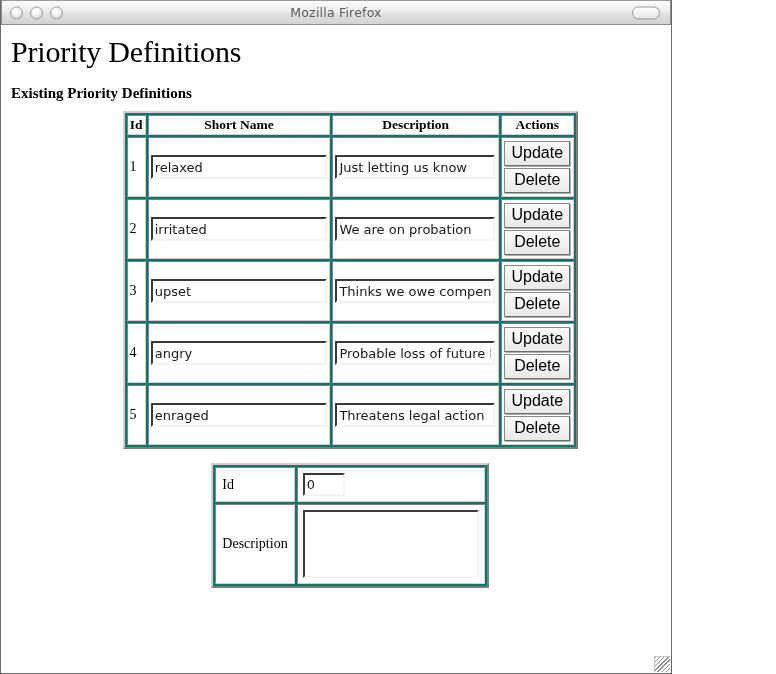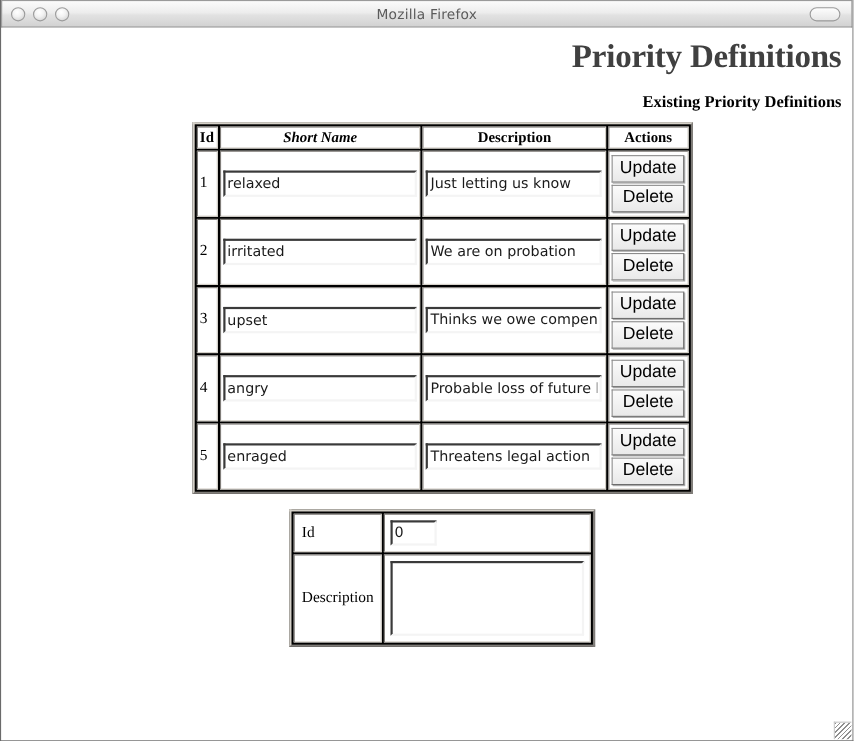--- a/index.html
+++ b/index.html
@@ -11,21 +11,21 @@
     width: 776px;
     height: 674px;
     overflow: hidden;
     background: #ffffff;
     font-family: "Liberation Sans", sans-serif;
   }
 
   
   .window {
     position: relative;
-    width: 776px;
+    width: 672px;
     height: 674px;
     box-sizing: border-box;
     background: #ffffff;
     border: 1px solid #6a6a6a;
     border-top: none;
     overflow: hidden;
   }
 
   .titlebar {
     position: relative;
@@ -94,44 +94,43 @@
     cursor: pointer;
   }
 
   
   .content {
     padding: 0 10px;
   }
   h1.page-title {
     font-family: "Liberation Serif", serif;
     font-size: 30px;
-    font-weight: bold;
+    font-weight: normal;
     margin: 10px 0 16px 0;
-    color: #404040;
+    color: #000000;
     letter-spacing: -0.2px;
-    text-align: right;
   }
   .section-title {
     font-family: "Liberation Serif", serif;
     font-size: 15px;
     font-weight: bold;
-    text-align: right;
+    text-align: left;
     margin: 0 0 9px 0;
     color: #000000;
   }
   .spacer-sm { height: 14px; }
 
   
   .tbl-wrap { display: flex; justify-content: center; }
 
   table.classic {
     border-collapse: separate;
     border-spacing: 2px;
     border: 2px outset #d4d0c8;
-    background: #000000;
+    background: #0f766e;
     font-family: "Liberation Serif", serif;
     font-size: 14px;
     margin-left: 28px;
   }
   table.classic > tbody > tr > td,
   table.classic > tbody > tr > th {
     border: 1px inset #d4d0c8;
     padding: 1px 2px;
     vertical-align: middle;
     background: #ffffff;
@@ -139,21 +138,21 @@
   table.classic th {
     font-weight: bold;
     text-align: center;
     font-size: 13.5px;
     padding: 2px 6px;
   }
 
   
   #defs-table { width: 455px; }
   #defs-table th.col-id    { width: 18px; }
-  #defs-table th.col-short { width: 185px; font-style: italic; }
+  #defs-table th.col-short { width: 185px; }
   #defs-table th.col-desc  { width: 168px; }
   #defs-table th.col-act   { width: 72px; }
 
   td.cell-id {
     text-align: left;
     padding-left: 5px;
     font-size: 14px;
   }
   td.cell-field { padding: 5px 3px; }
   td.cell-actions {

